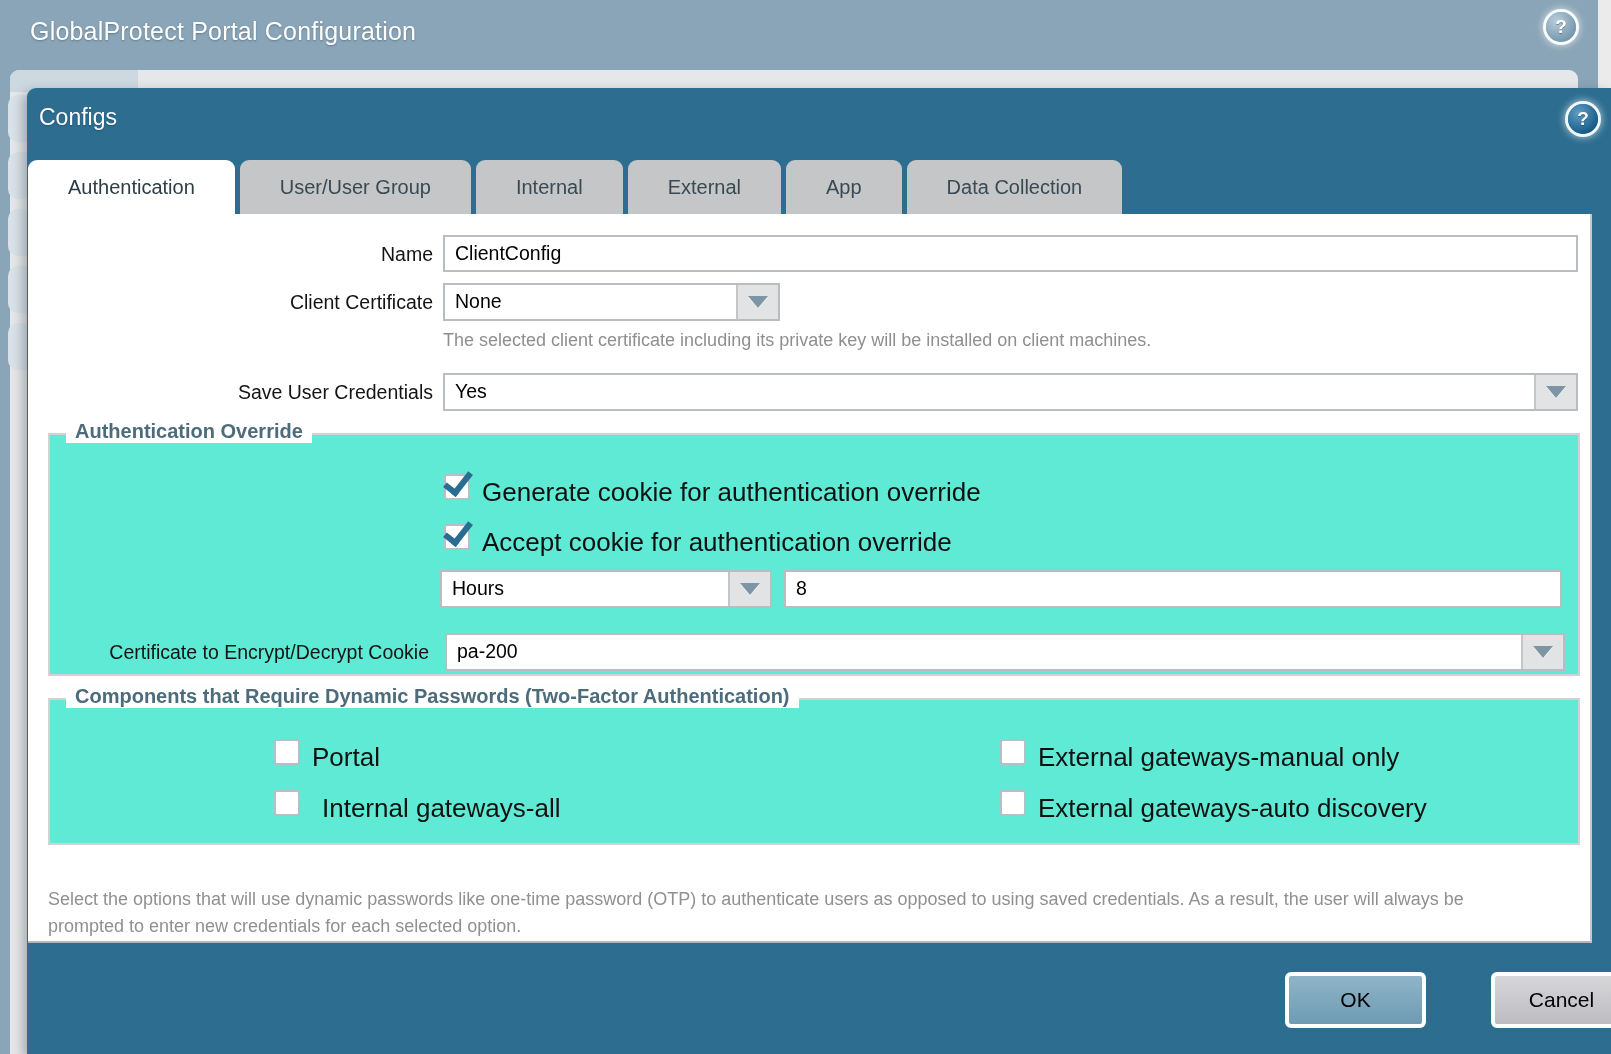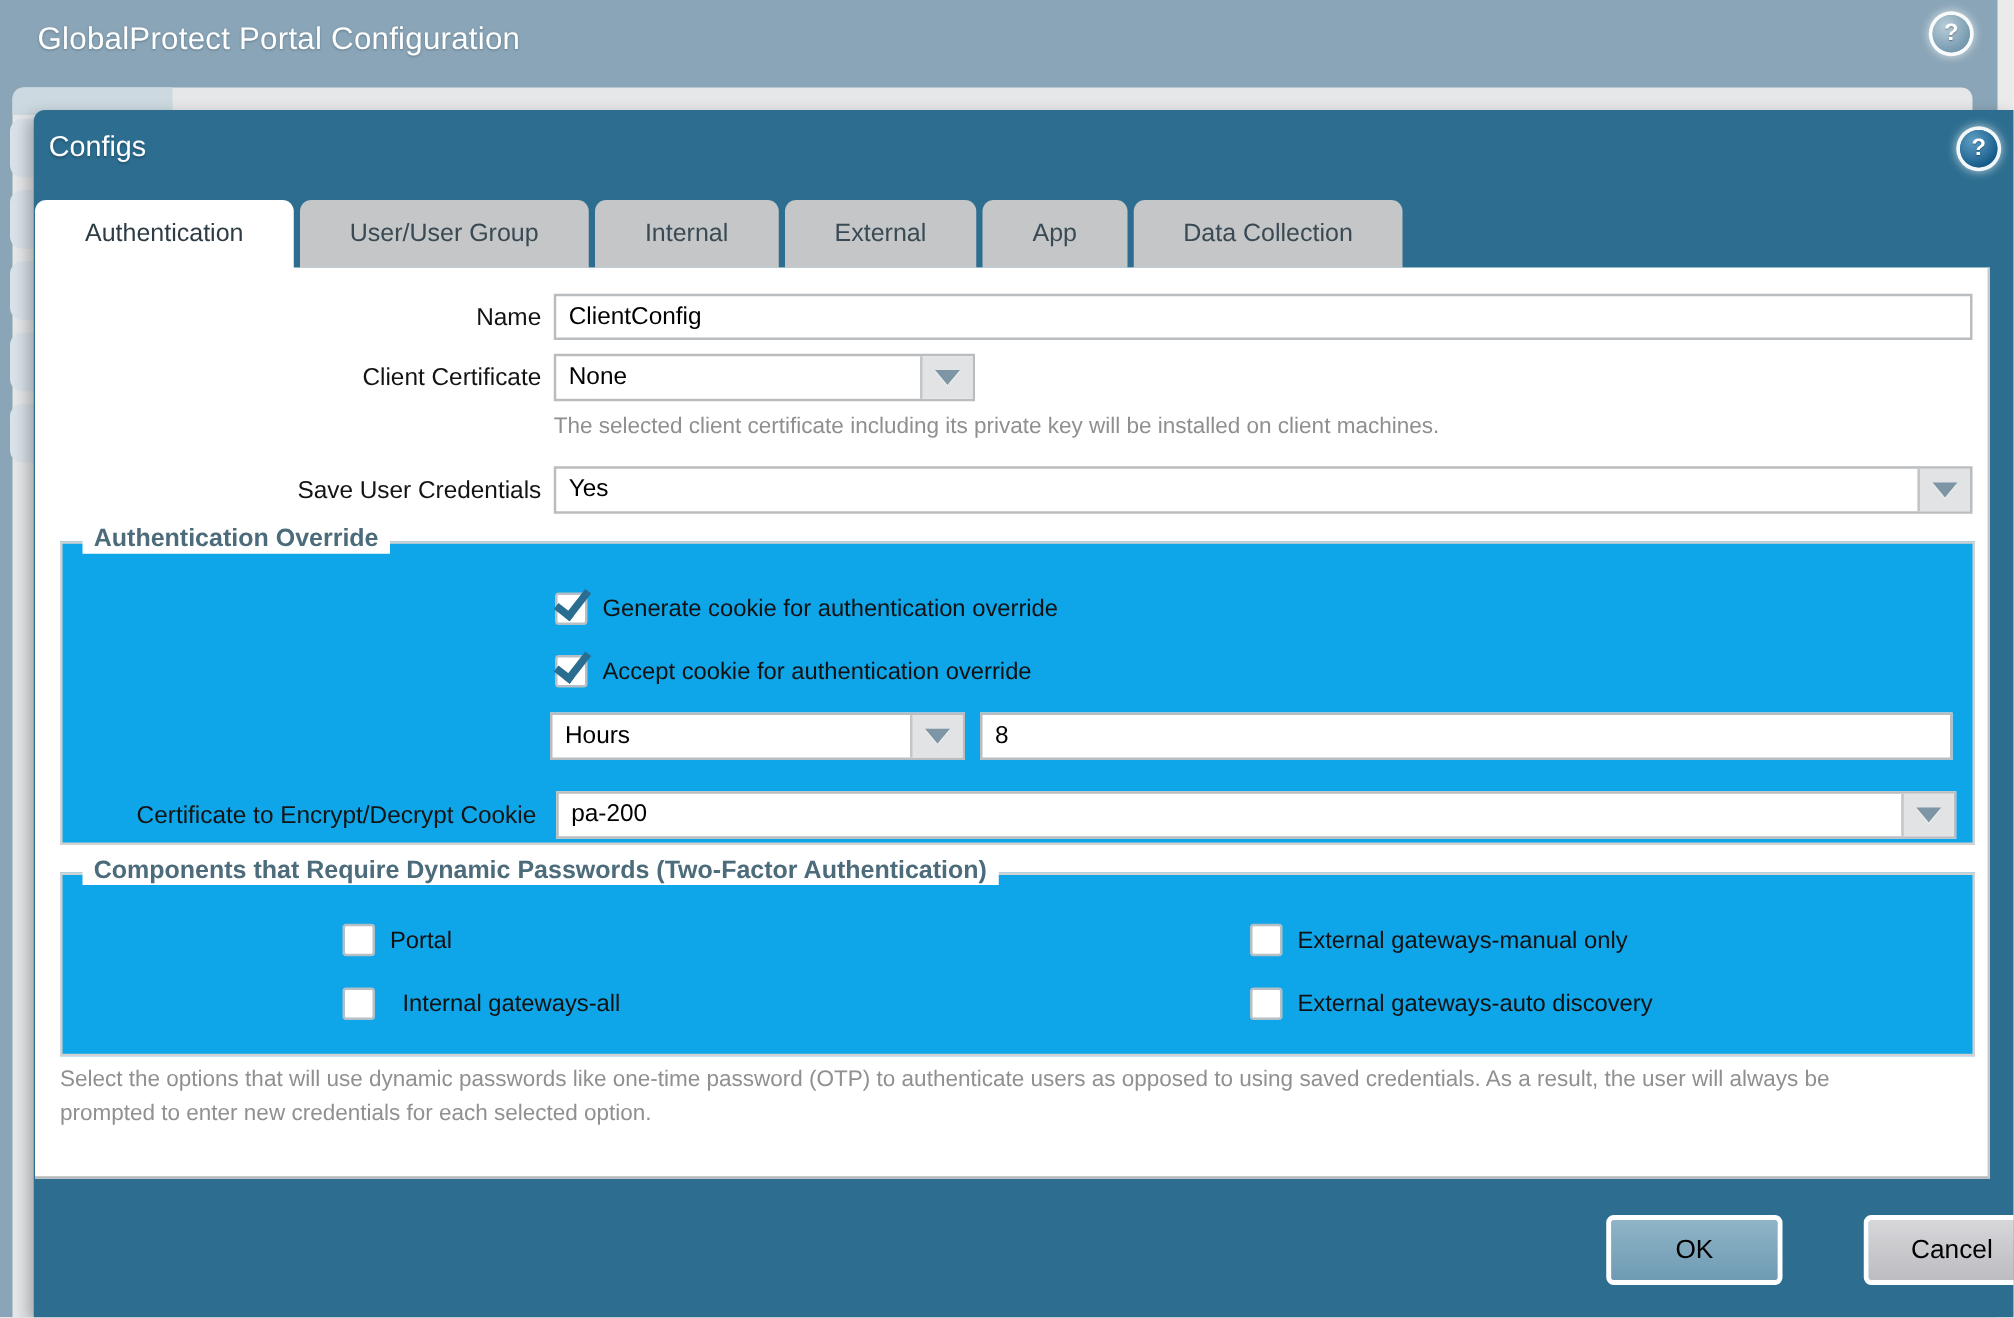--- a/index.html
+++ b/index.html
@@ -43,31 +43,31 @@
   .fld { position:absolute; background:#fff; border:2px solid #babdbf; box-sizing:border-box;
     font-size:19.5px; color:#000; }
   .fld .fld-text { position:absolute; left:10px; top:5px; white-space:nowrap; }
   .dd-btn { position:absolute; right:0; top:0; bottom:0; width:40px; background:#e2e3e4;
     border-left:2px solid #c3c6c8; display:flex; align-items:center; justify-content:center; cursor:pointer; }
   .dd-tri { width:0; height:0; border-left:10px solid transparent; border-right:10px solid transparent;
     border-top:12px solid #7e95a5; filter:drop-shadow(0 1px 0 rgba(255,255,255,.65)); }
 
   .hint { position:absolute; font-size:18px; color:#8f8f8f; white-space:nowrap; }
 
-  .fieldset { position:absolute; border:2px solid #d2d2d2; box-sizing:border-box; background:#0ea5e9; }
+  .fieldset { position:absolute; border:2px solid #d2d2d2; box-sizing:border-box; background:#5eead4; }
   .legend { position:absolute; top:-15px; left:16px; background:#fff; padding:0 9px;
     font-weight:bold; font-size:20px; color:#4c6b7b; white-space:nowrap; }
 
   .cb { position:absolute; width:26px; height:26px; background:#fff; border:2px solid #b4bfc6;
     border-radius:3px; box-sizing:border-box; cursor:pointer; }
   .cb.checked::after { content:""; position:absolute; left:4px; top:-9px; width:10px; height:22px;
     border:solid #2a6d91; border-width:0 6px 6px 0; transform:rotate(38deg); }
-  .cb-label { position:absolute; font-size:19px; color:#111; white-space:nowrap; }
+  .cb-label { position:absolute; font-size:26px; color:#111; white-space:nowrap; }
 
-  .note { position:absolute; font-size:18px; color:#909090; line-height:27px; }
+  .note { position:absolute; font-size:18px; color:#909090; line-height:27px;margin-top:36px; }
 
   .btn { position:absolute; width:141px; height:56px; border:4px solid #fff; border-radius:6px;
     font-size:21px; color:#000; font-family:inherit; cursor:pointer;
     display:flex; align-items:center; justify-content:center; box-sizing:border-box; }
   .btn-ok { left:1258px; top:884px; background:linear-gradient(#8fb4c7,#6e9bb3); }
   .btn-cancel { left:1464px; top:884px; background:linear-gradient(#d7d7da,#bcbcc1); }
 </style>
 </head>
 <body>
 

